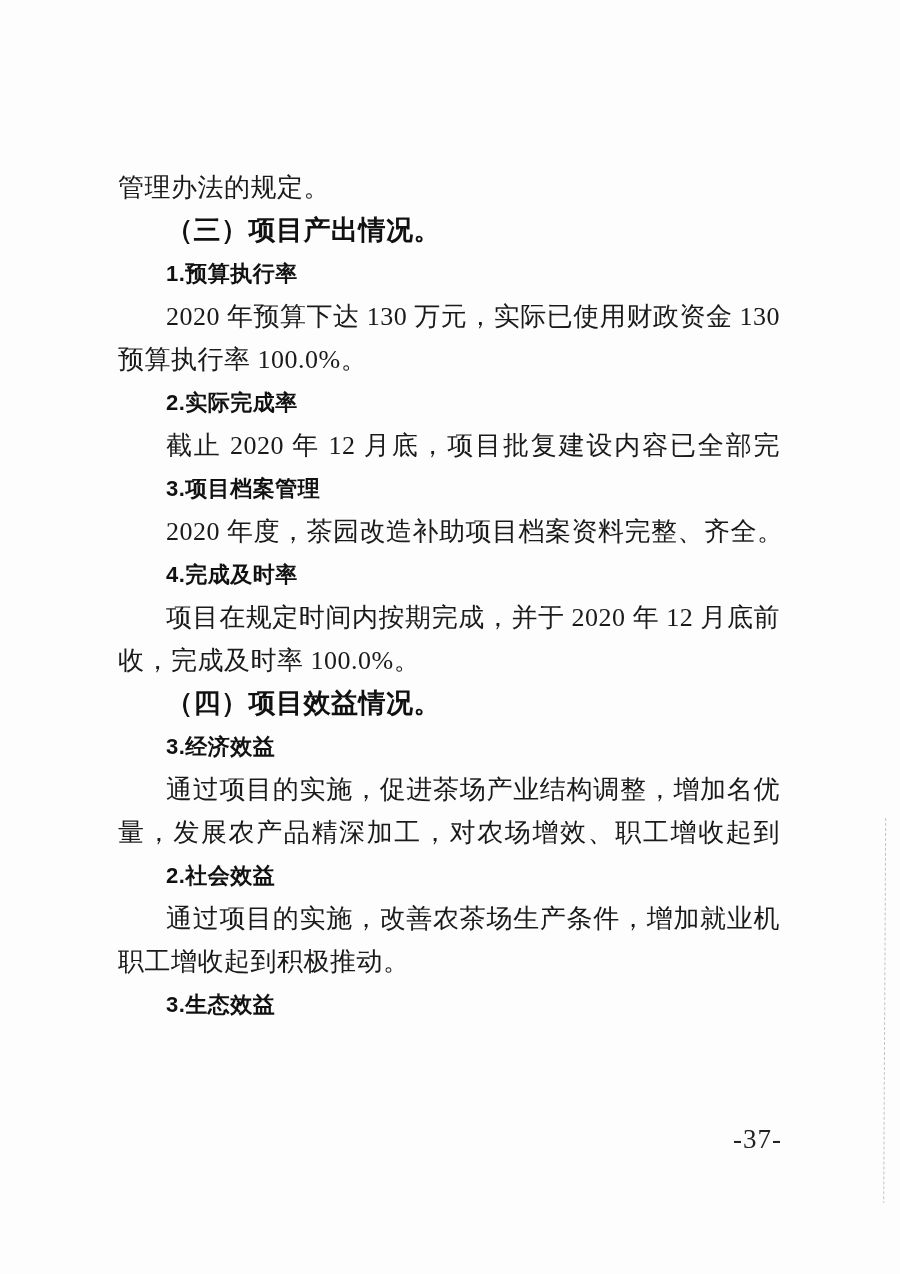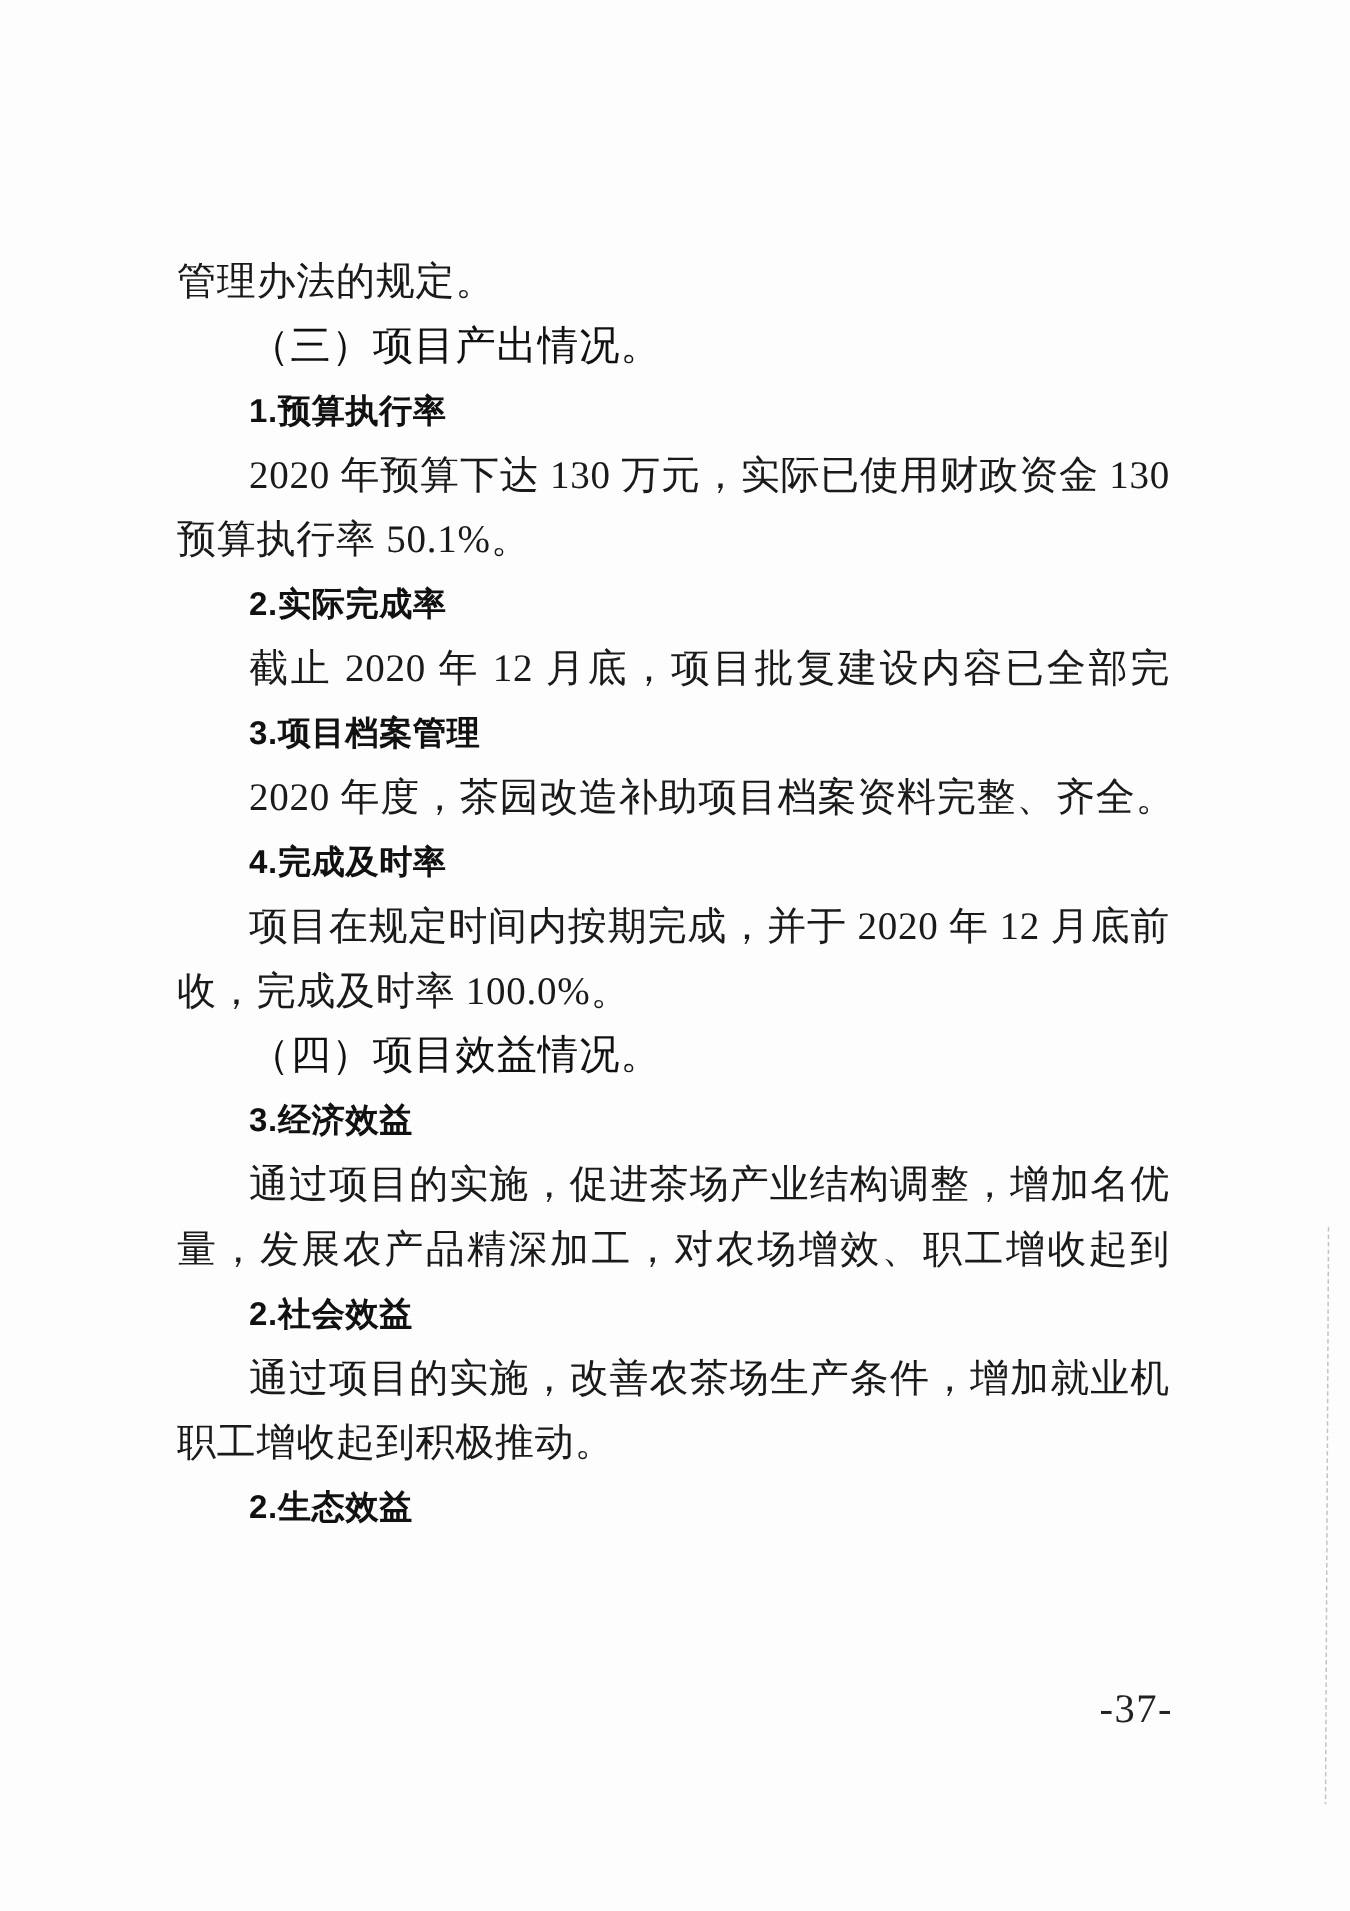--- a/index.html
+++ b/index.html
@@ -34,21 +34,21 @@
   }
   .fill {
     white-space: normal;
     text-align: justify;
     text-align-last: justify;
     text-justify: inter-character;
     overflow: hidden;
   }
   .h2 {
     font-family: "Liberation Sans", "DejaVu Sans", sans-serif;
-    font-weight: 400;
+    font-weight: 700;
     font-size: 27px;
     letter-spacing: 0.5px;
     color: #111;
   }
   .h3 {
     font-family: "Liberation Sans", "DejaVu Sans", sans-serif;
     font-weight: 700;
     font-size: 22px;
     letter-spacing: 0.5px;
     color: #111;
@@ -74,33 +74,33 @@
 </style>
 </head>
 <body>
 
 <div class="page">
   <div class="content">
     <div class="line">管理办法的规定。</div>
     <div class="line indent h2">（三）项目产出情况。</div>
     <div class="line indent h3">1.预算执行率</div>
     <div class="line indent fill">2020 年预算下达 130 万元，实际已使用财政资金 130 万元，</div>
-    <div class="line">预算执行率 50.1%。</div>
+    <div class="line">预算执行率 100.0%。</div>
     <div class="line indent h3">2.实际完成率</div>
     <div class="line indent fill">截止 2020 年 12 月底，项目批复建设内容已全部完成，项目</div>
     <div class="line indent h3">3.项目档案管理</div>
     <div class="line indent">2020 年度，茶园改造补助项目档案资料完整、齐全。</div>
     <div class="line indent h3">4.完成及时率</div>
     <div class="line indent fill">项目在规定时间内按期完成，并于 2020 年 12 月底前竣工验</div>
     <div class="line">收，完成及时率 100.0%。</div>
     <div class="line indent h2">（四）项目效益情况。</div>
     <div class="line indent h3">3.经济效益</div>
     <div class="line indent fill">通过项目的实施，促进茶场产业结构调整，增加名优茶叶产</div>
     <div class="line fill">量，发展农产品精深加工，对农场增效、职工增收起到积极推动</div>
     <div class="line indent h3">2.社会效益</div>
     <div class="line indent fill">通过项目的实施，改善农茶场生产条件，增加就业机会，带</div>
     <div class="line">职工增收起到积极推动。</div>
-    <div class="line indent h3">2.生态效益</div>
+    <div class="line indent h3">3.生态效益</div>
   </div>
 
   <div class="page-number">-37-</div>
   <div class="edge-line"></div>
 </div>
 
 </body></html>

